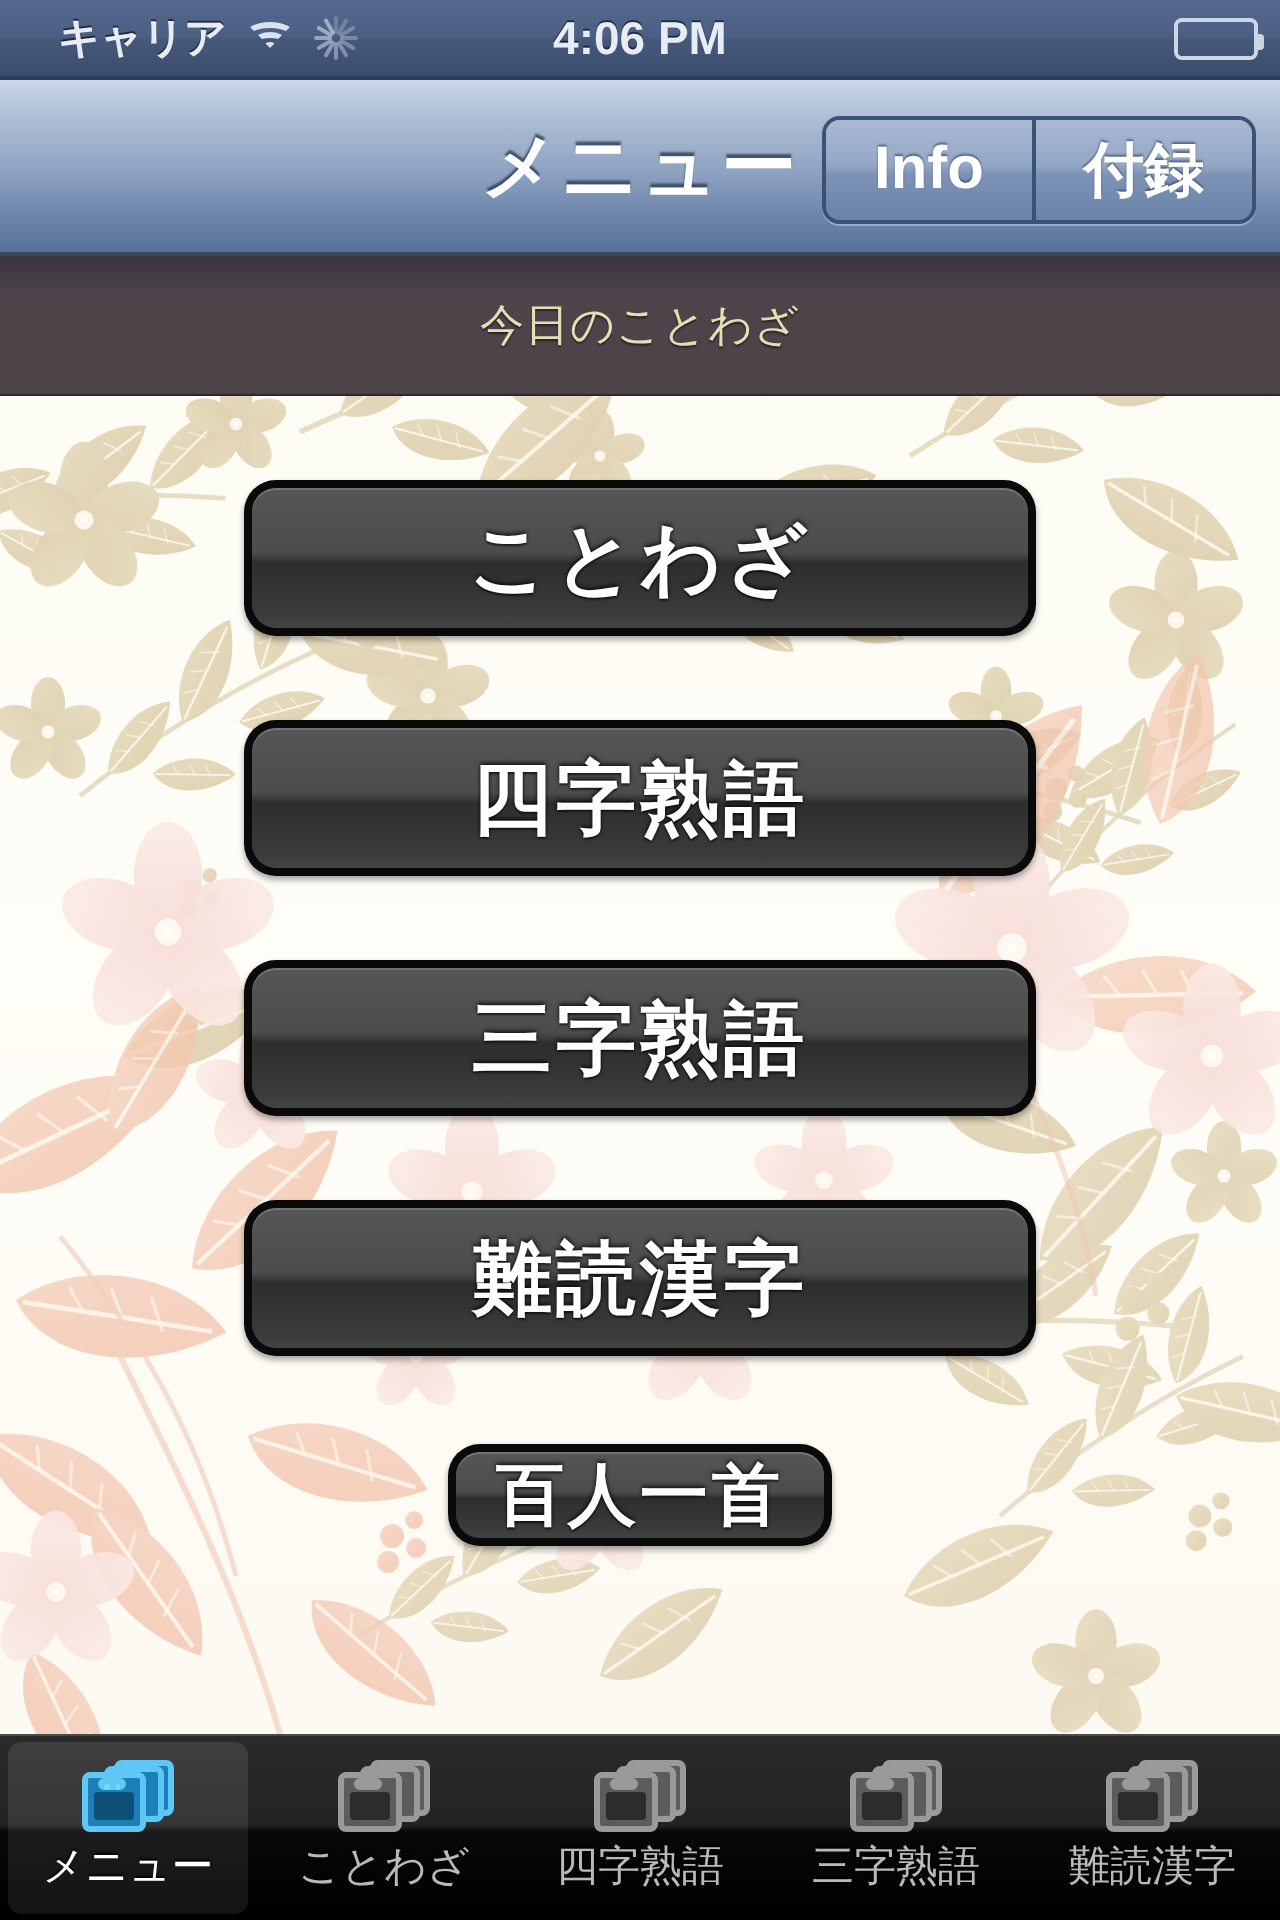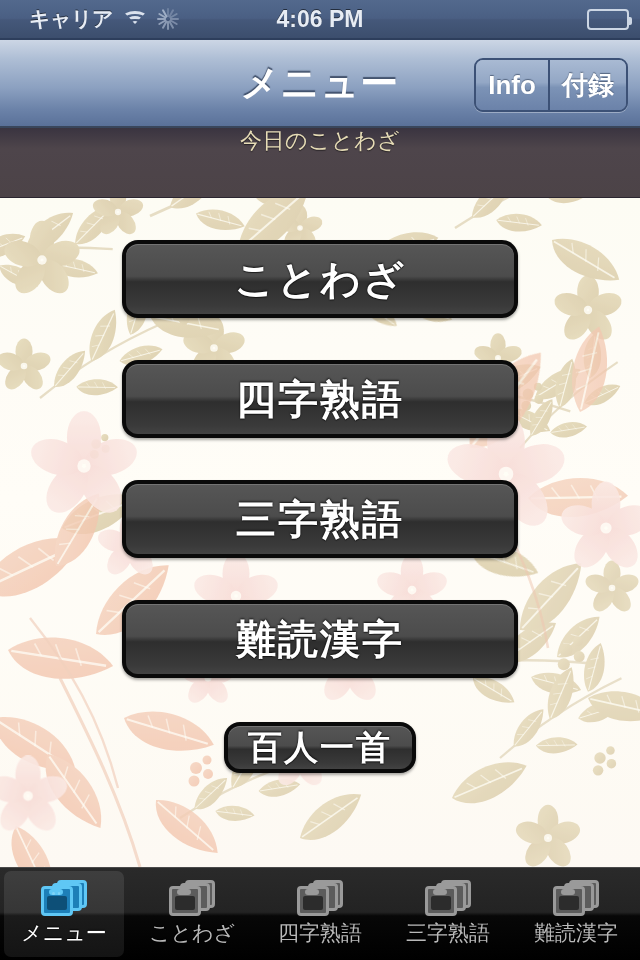--- a/index.html
+++ b/index.html
@@ -55,31 +55,31 @@
     text-shadow:0 -2px 1px rgba(40,55,80,.75);
   }
   #segmented{
     position:absolute; right:12px; top:18px; display:flex;
     border:2px solid #3c5176; border-radius:9px; overflow:hidden;
     box-shadow:0 1px 0 rgba(255,255,255,.35);
     height:54px;
   }
   .seg{
     display:flex; align-items:center; justify-content:center;
-    min-width:72px; padding:0 12px; color:#fff; font-size:26px; font-weight:bold;
+    min-width:72px; padding:0 24px; color:#fff; font-size:30px; font-weight:bold;
     background:linear-gradient(to bottom,#a9bad3 0%,#93a7c5 45%,#7c93b6 55%,#6b82a9 100%);
     text-shadow:0 -1px 1px rgba(40,55,80,.6);
   }
   .seg + .seg{ border-left:2px solid #3c5176; }
 
   
   #banner{
     position:absolute; left:0; top:128px; width:640px; height:70px;
     background:linear-gradient(to bottom,#3a3440 0%,#4e454b 30%,#4c4347 100%);
-    display:flex; flex-direction:column; align-items:center; justify-content:flex-start;
+    display:flex; flex-direction:column; align-items:center; justify-content:center;
     border-bottom:1px solid #2b2630;
   }
   #banner-label{ color:#e6dcb6; font-size:22px; line-height:26px; letter-spacing:.5px;
                  text-shadow:0 1px 1px rgba(0,0,0,.5); }
   #banner-text{ color:#fdfdfd; font-size:30px; line-height:34px; letter-spacing:.5px;
                 text-shadow:0 1px 2px rgba(0,0,0,.55); }
 
   
   #content{
     position:absolute; left:0; top:198px; width:640px; height:669px;

